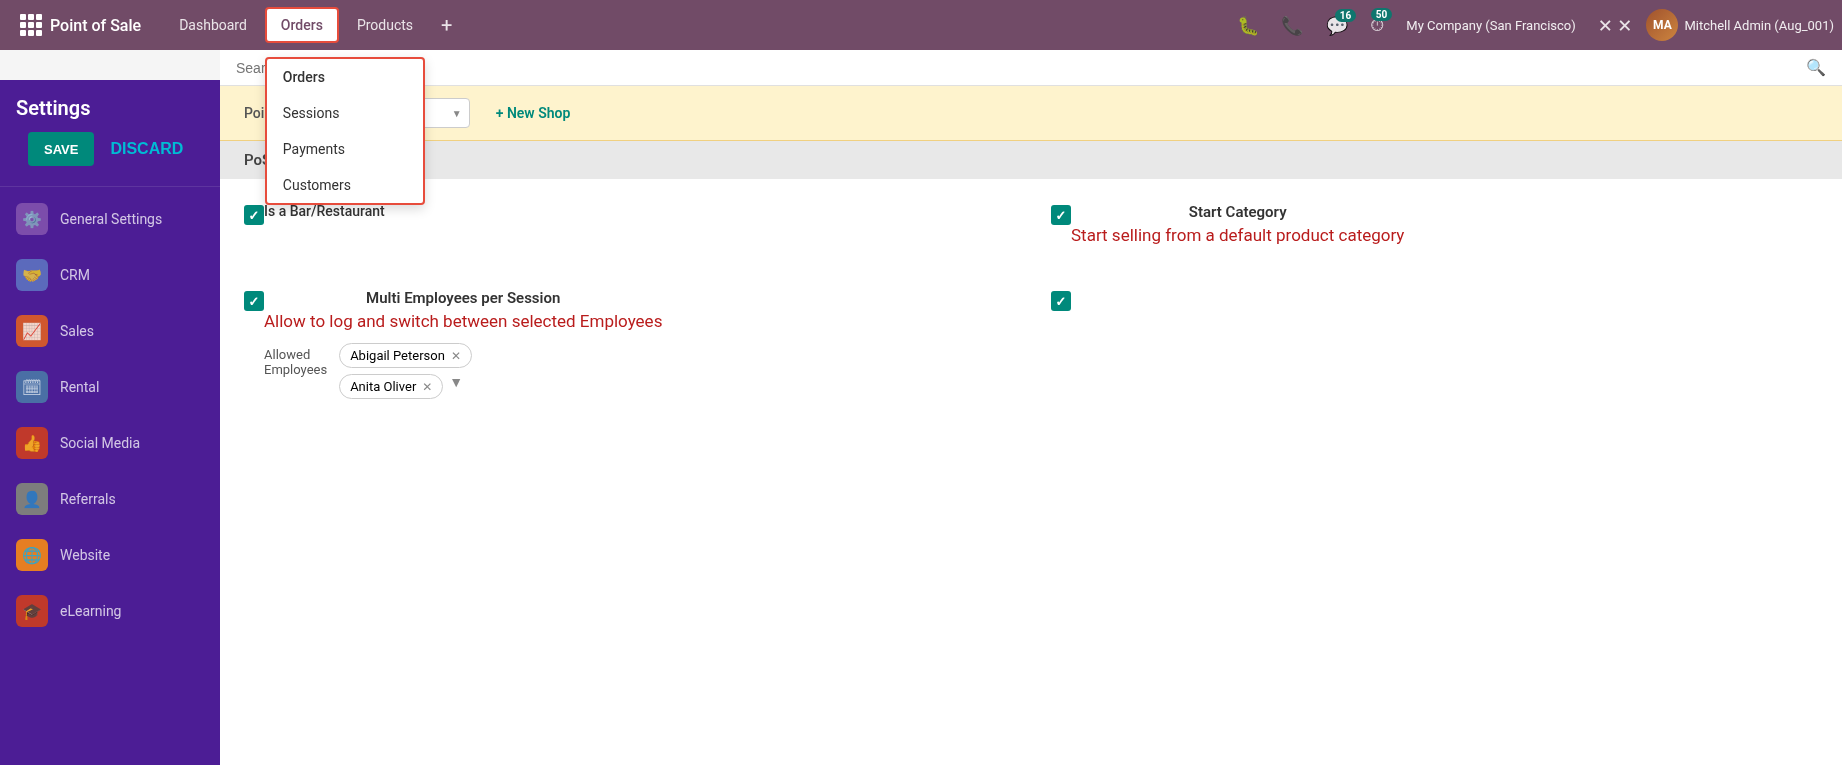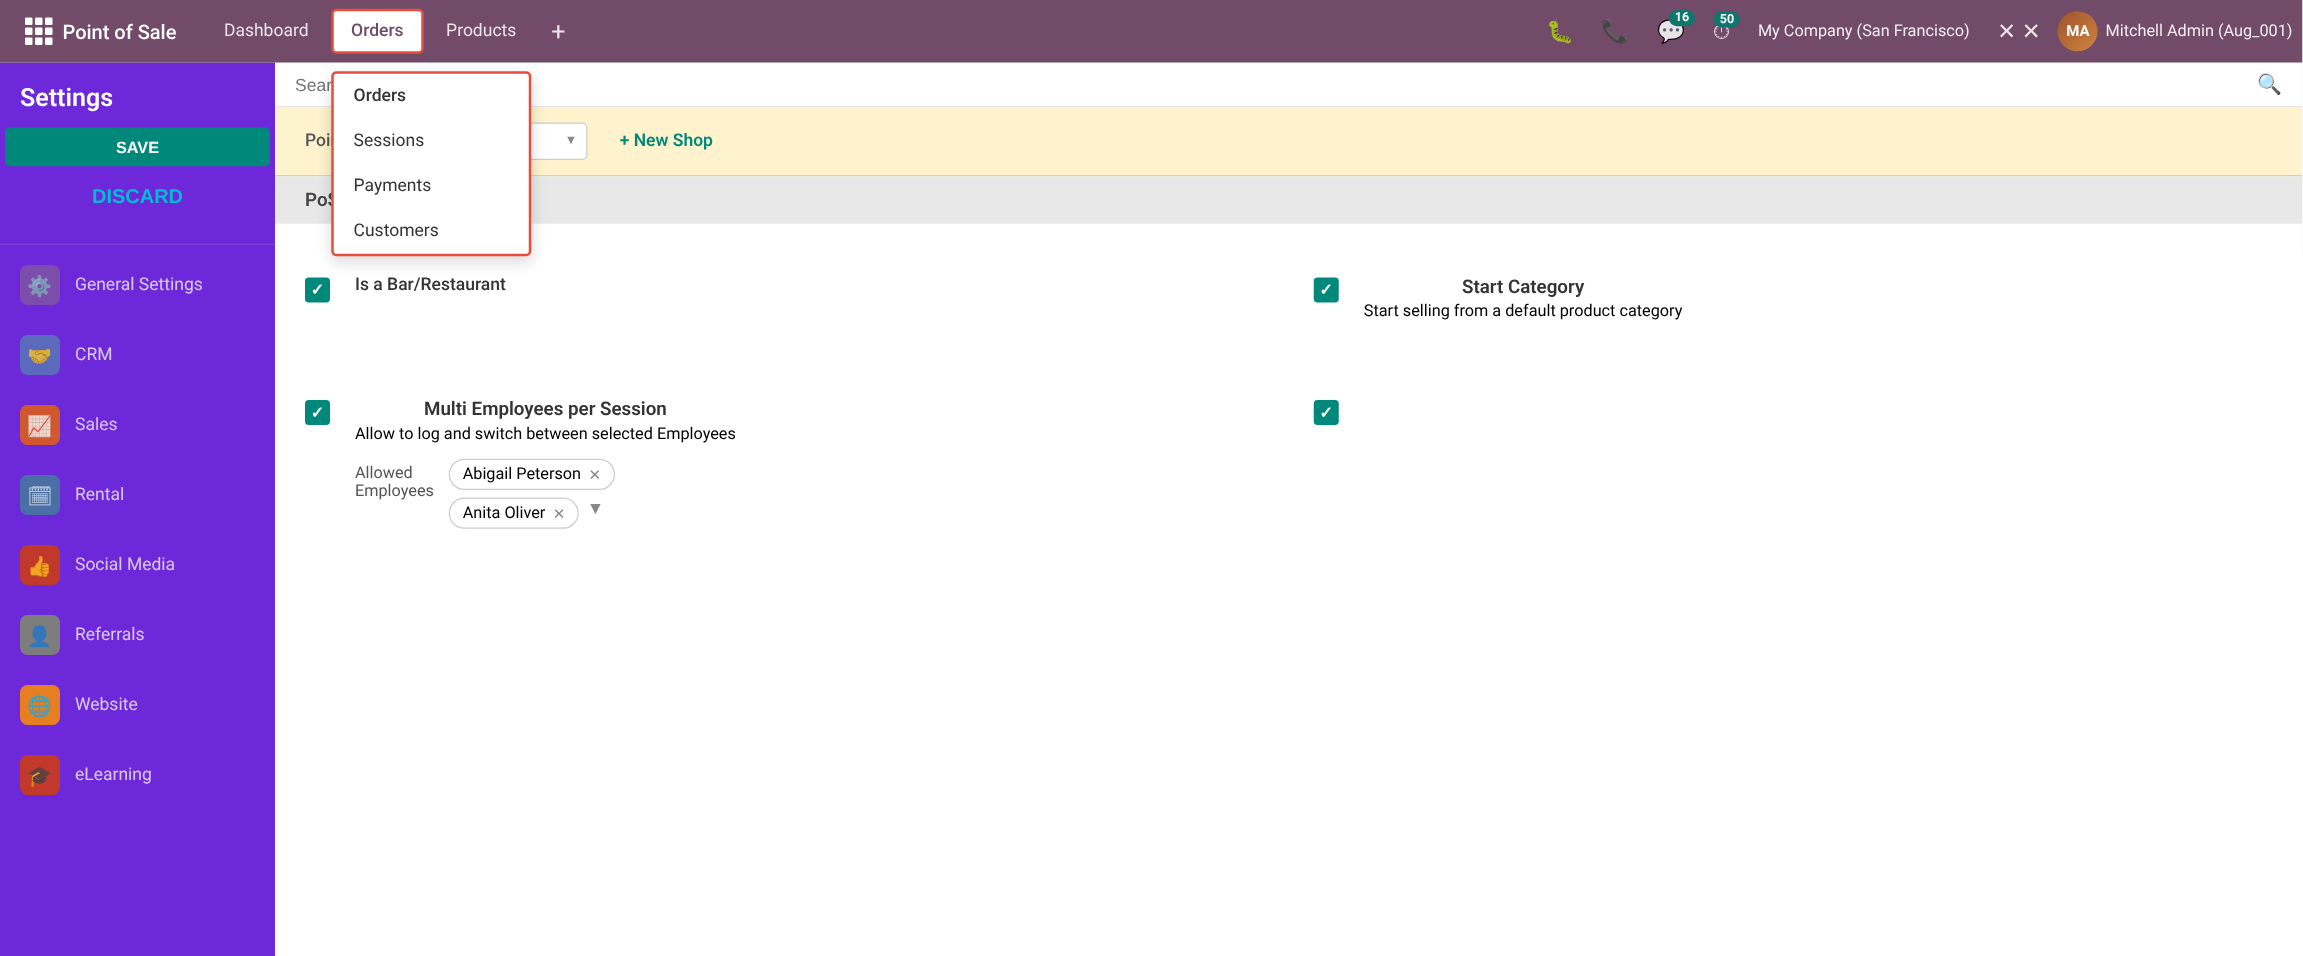--- a/index.html
+++ b/index.html
@@ -94,35 +94,35 @@
 
     
     .main-layout {
       display: flex;
       height: calc(100vh - 50px);
     }
 
     
     .sidebar {
       width: 220px;
-      background: #6d28d9;
+      background: #4c1d95;
       min-width: 220px;
       overflow-y: auto;
+      margin-top: 30px;
     }
     .sidebar-header {
       padding: 16px 16px 8px;
       color: white;
       font-size: 20px;
       font-weight: 600;
     }
     .sidebar-actions {
       display: flex;
       gap: 8px;
-      padding: 4px 4px 16px;
-      flex-direction: column;
+      padding: 4px 28px 16px;
     }
     .btn-save {
       background: #00897B;
       color: white;
       border: none;
       padding: 8px 16px;
       border-radius: 4px;
       font-size: 13px;
       font-weight: 600;
       cursor: pointer;
@@ -260,22 +260,21 @@
       gap: 40px;
       margin-bottom: 32px;
     }
     .settings-col {
       flex: 1;
     }
 
     .checkbox-row {
       display: flex;
       align-items: flex-start;
-      gap: 20px;
-      margin-top: 17px;
+      gap: 0;
     }
     .checkbox-custom {
       width: 20px; height: 20px;
       background: #00897B;
       border-radius: 3px;
       display: flex; align-items: center; justify-content: center;
       flex-shrink: 0;
       margin-top: 2px;
     }
     .checkbox-custom::after {
@@ -291,22 +290,22 @@
     }
 
     .field-label {
       font-size: 15px;
       font-weight: 600;
       color: #333;
       margin-bottom: 4px;
       text-align: center;
     }
     .field-desc {
-      font-size: 13px;
-      color: #000000;
+      font-size: 17px;
+      color: #b91c1c;
       margin-bottom: 12px;
     }
 
     .field-row {
       display: flex;
       align-items: center;
       gap: 8px;
     }
 
     .chairs-select {

